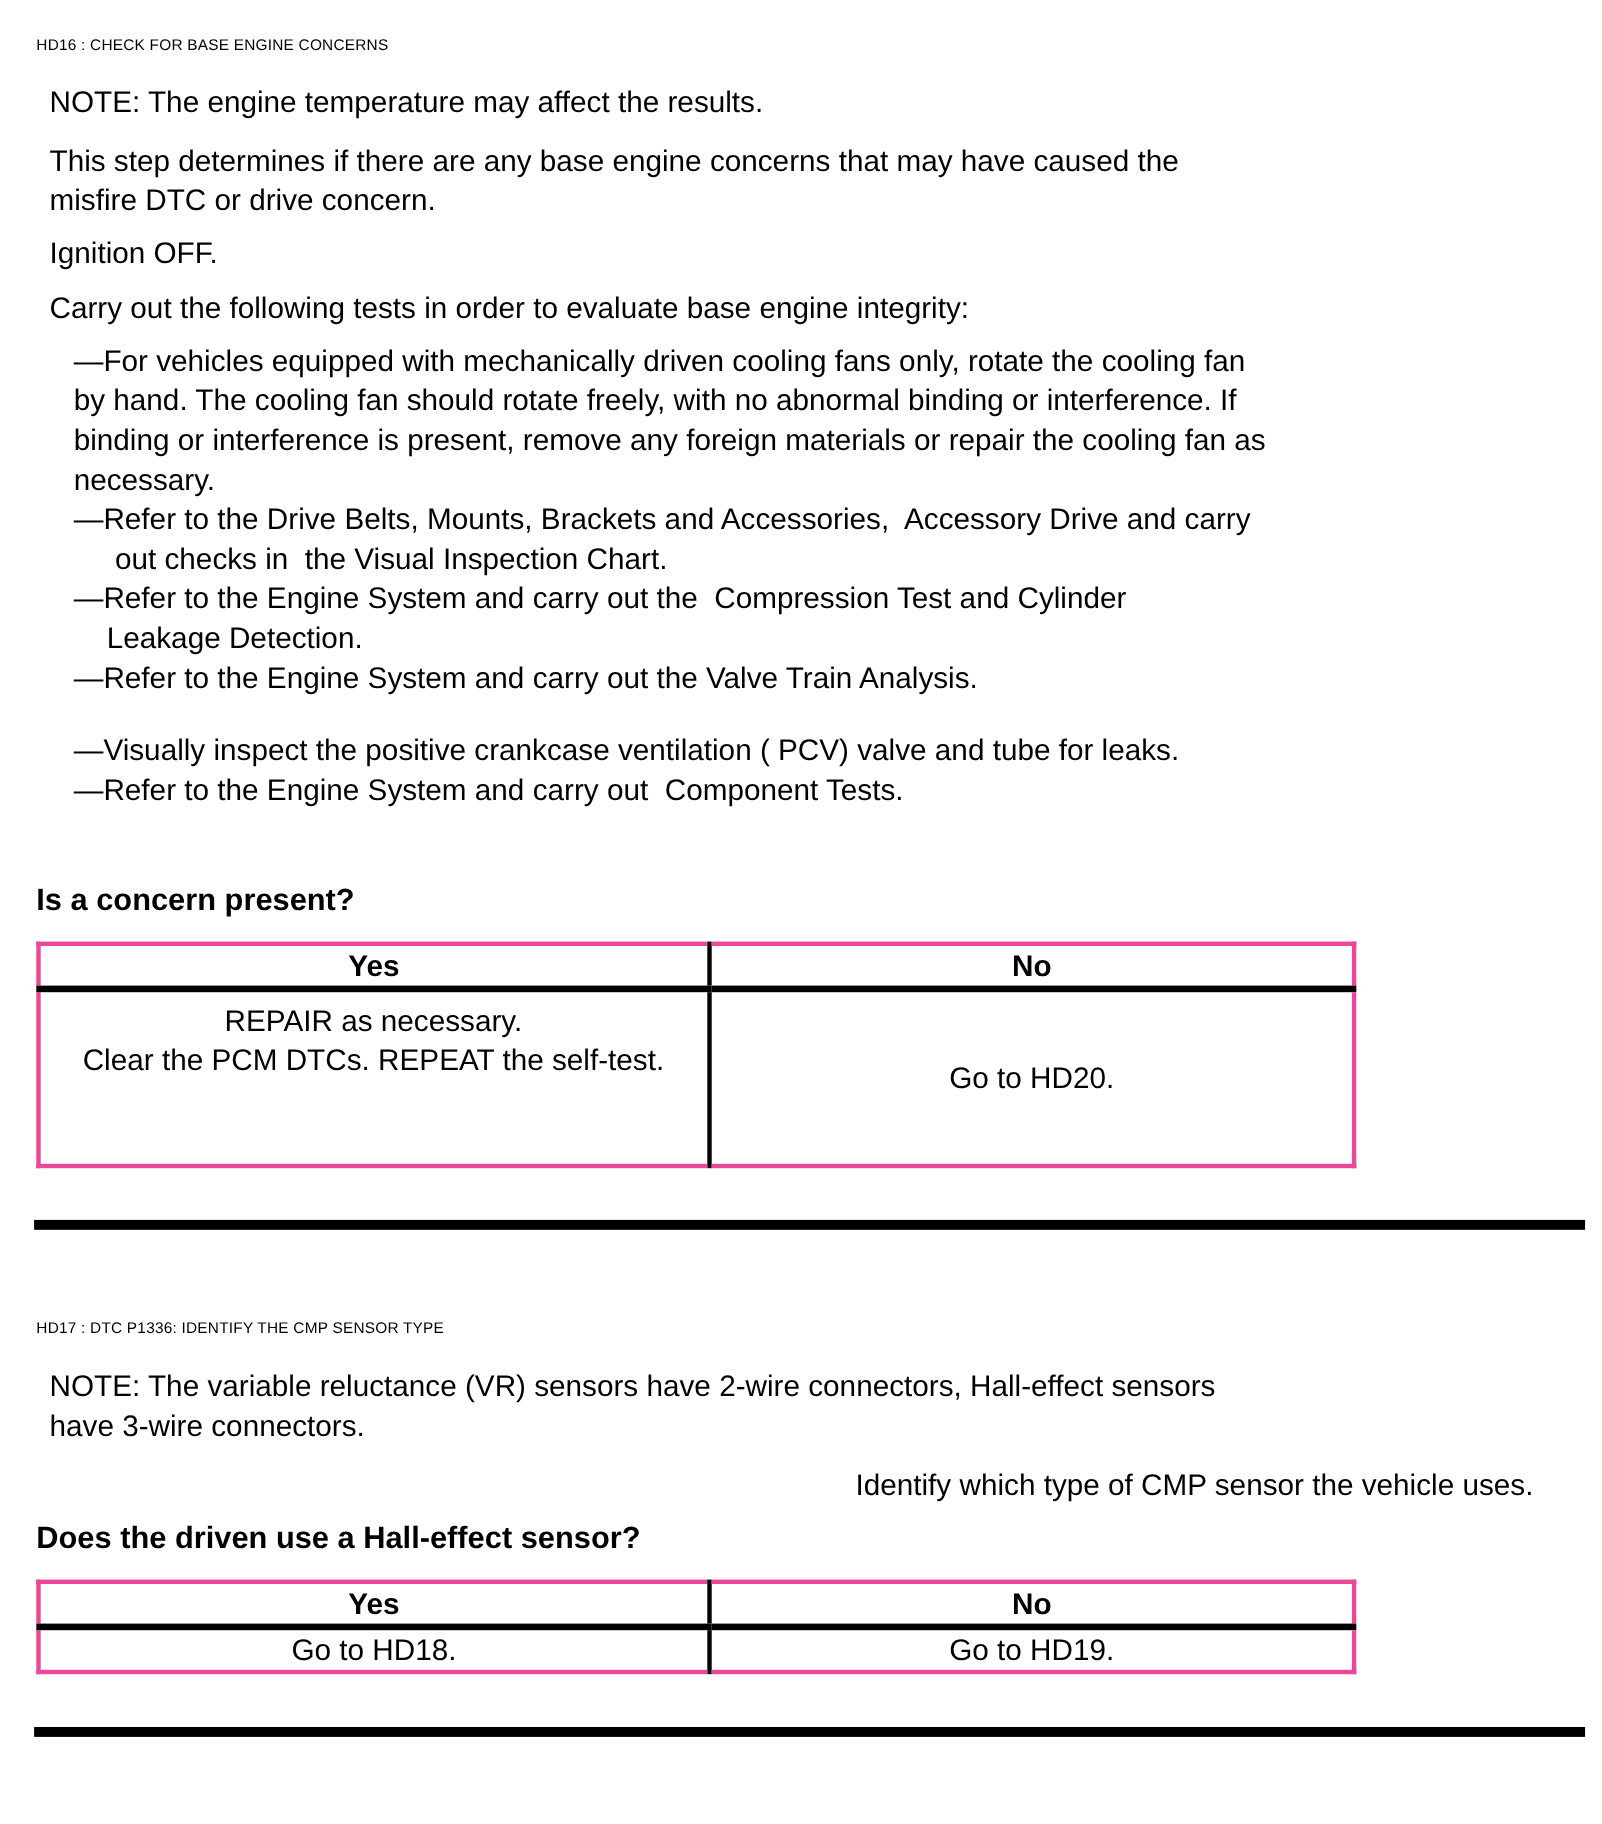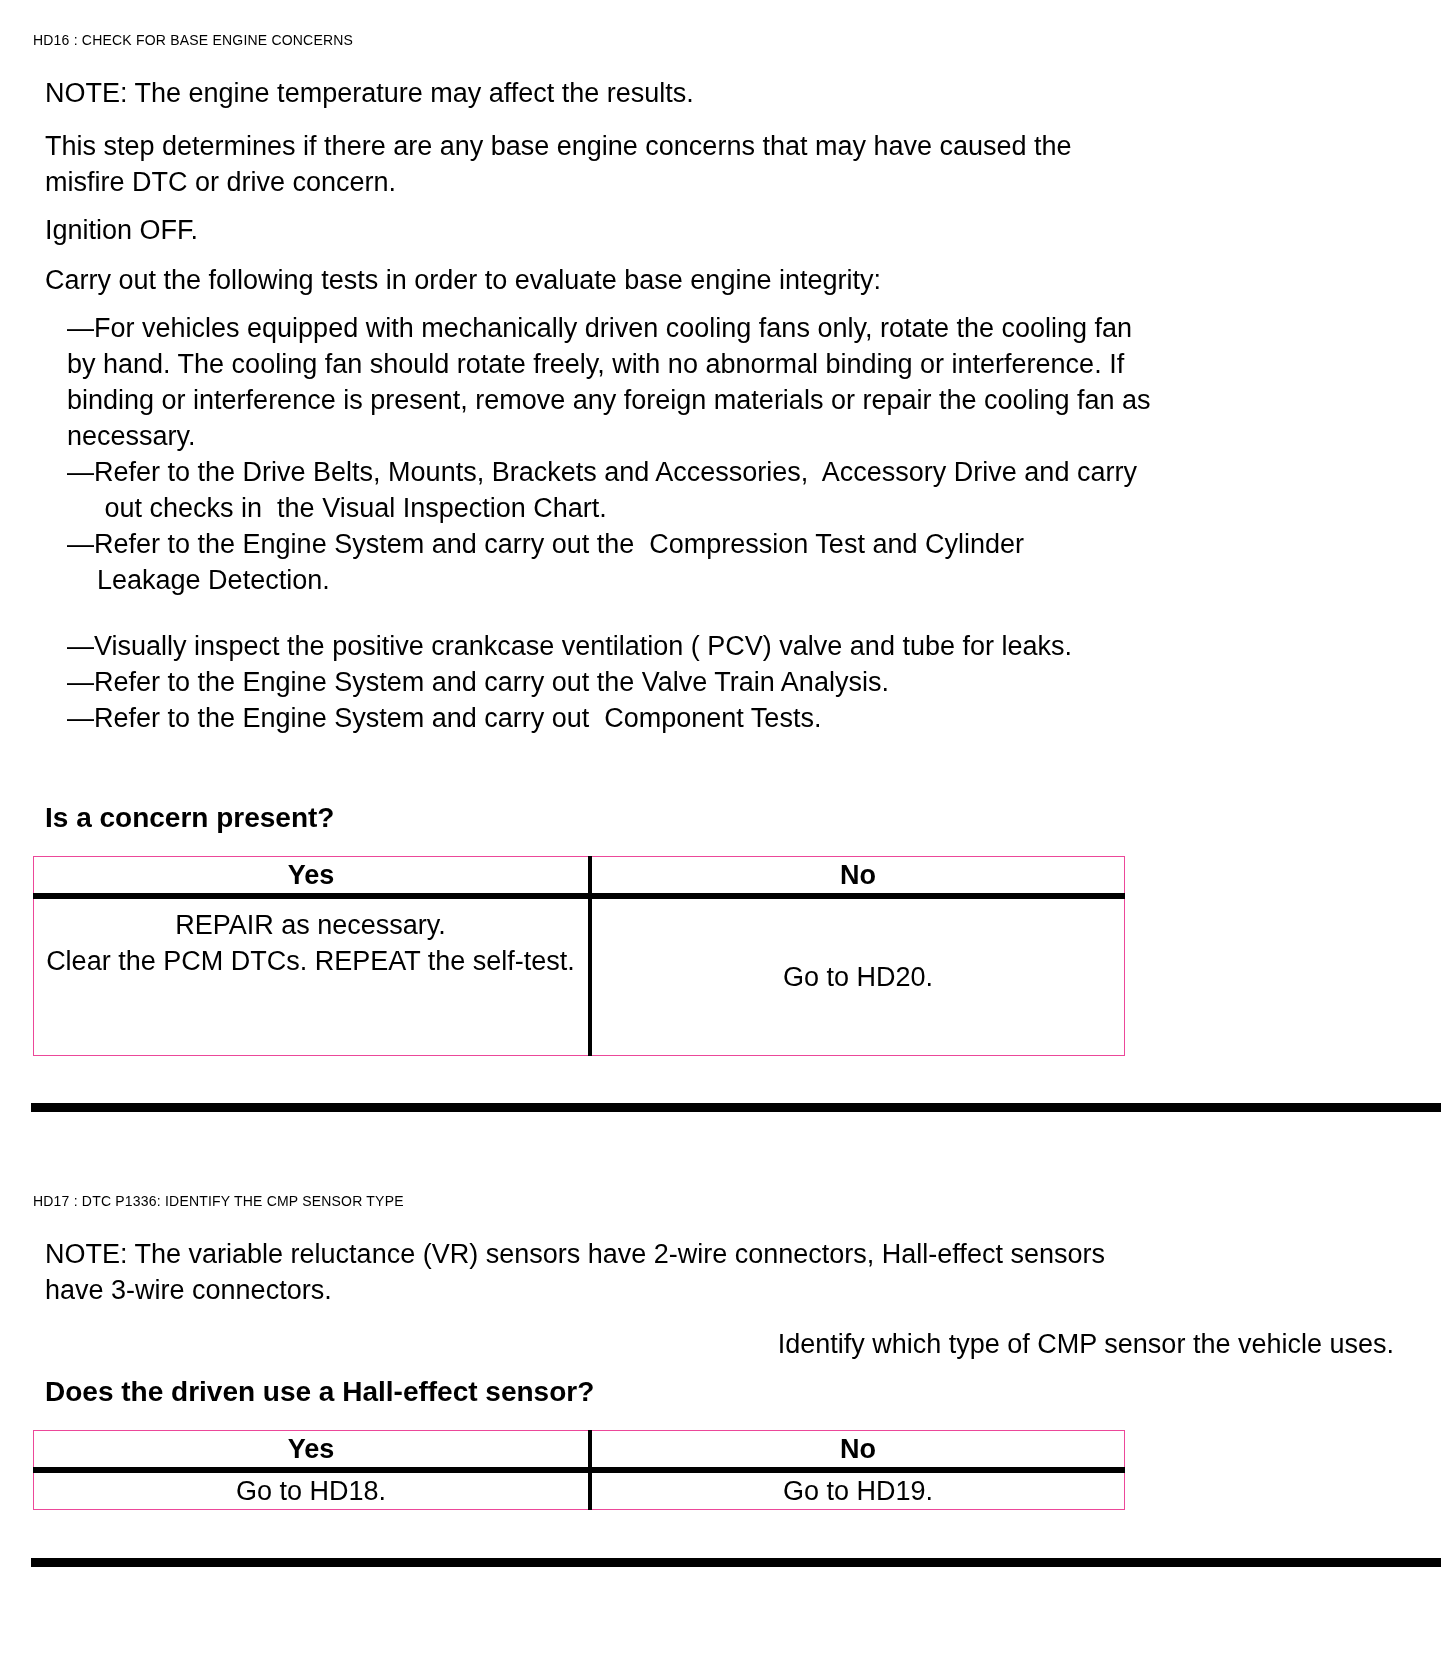--- a/index.html
+++ b/index.html
@@ -10,21 +10,21 @@
     font-size: 27px; line-height: 36px;
     overflow: hidden;
   }
   .page { padding: 28px 50px 0 33px; }
 
   .step-heading {
     font-size: 14px; line-height: 24px; font-weight: normal;
     margin: 0; letter-spacing: 0.2px;
   }
   .body-text { margin: 12px; white-space: pre-wrap; }
-  .question { font-weight: bold; font-size: 28px; line-height: 36px; margin: 12px; white-space: pre-wrap; }
+  .question { font-weight: bold; font-size: 28px; line-height: 36px; margin: 0; white-space: pre-wrap; }
 
   .m-note1     { margin-top: 23px; }
   .m-intro     { margin-top: 17px; }
   .m-ignition  { margin-top: 12px; }
   .m-carry     { margin-top: 14px; }
   .bullets     { margin-top: 2px; margin-left: 34px; }
   .bullet      { margin: 0; white-space: pre-wrap; }
   .bullet-gap  { margin-top: 30px; }
   .m-question1 { margin-top: 64px; }
   .m-table1    { margin-top: 50px; }
@@ -37,22 +37,22 @@
   .m-rule2     { margin-top: 48px; }
 
   .rule {
     height: 9px; background: #000; border: 0;
     width: 1410px; margin-left: -2px;
   }
 
   table.decision {
     border-collapse: collapse;
     table-layout: fixed;
-    width: 1092px;
-    border: 1px solid #ec4899;
+    width: 1200px;
+    border: 4px solid #ec4899;
     margin-top: 20px;
   }
   table.decision col.c-yes { width: 51%; }
   table.decision col.c-no  { width: 49%; }
   table.decision th {
     font-weight: bold; font-size: 27px;
     text-align: center; vertical-align: middle;
     padding: 0; border-bottom: 6px solid #000;
   }
   table.decision .col-no { border-left: 4px solid #000; }
@@ -83,22 +83,22 @@
 
   <div class="bullets">
     <p class="bullet">—For vehicles equipped with mechanically driven cooling fans only, rotate the cooling fan
 by hand. The cooling fan should rotate freely, with no abnormal binding or interference. If
 binding or interference is present, remove any foreign materials or repair the cooling fan as
 necessary.</p>
     <p class="bullet">—Refer to the Drive Belts, Mounts, Brackets and Accessories,  Accessory Drive and carry
      out checks in  the Visual Inspection Chart.</p>
     <p class="bullet">—Refer to the Engine System and carry out the  Compression Test and Cylinder
     Leakage Detection.</p>
+    <p class="bullet">—Refer to the Engine System and carry out the Valve Train Analysis.</p>
     <p class="bullet bullet-gap">—Visually inspect the positive crankcase ventilation ( PCV) valve and tube for leaks.</p>
-    <p class="bullet">—Refer to the Engine System and carry out the Valve Train Analysis.</p>
     <p class="bullet">—Refer to the Engine System and carry out  Component Tests.</p>
   </div>
 
   <p class="question m-question1">Is a concern present?</p>
 
   <table class="decision t1 m-table1">
     <colgroup>
         <col class="c-yes">
         <col class="c-no">
       </colgroup>

